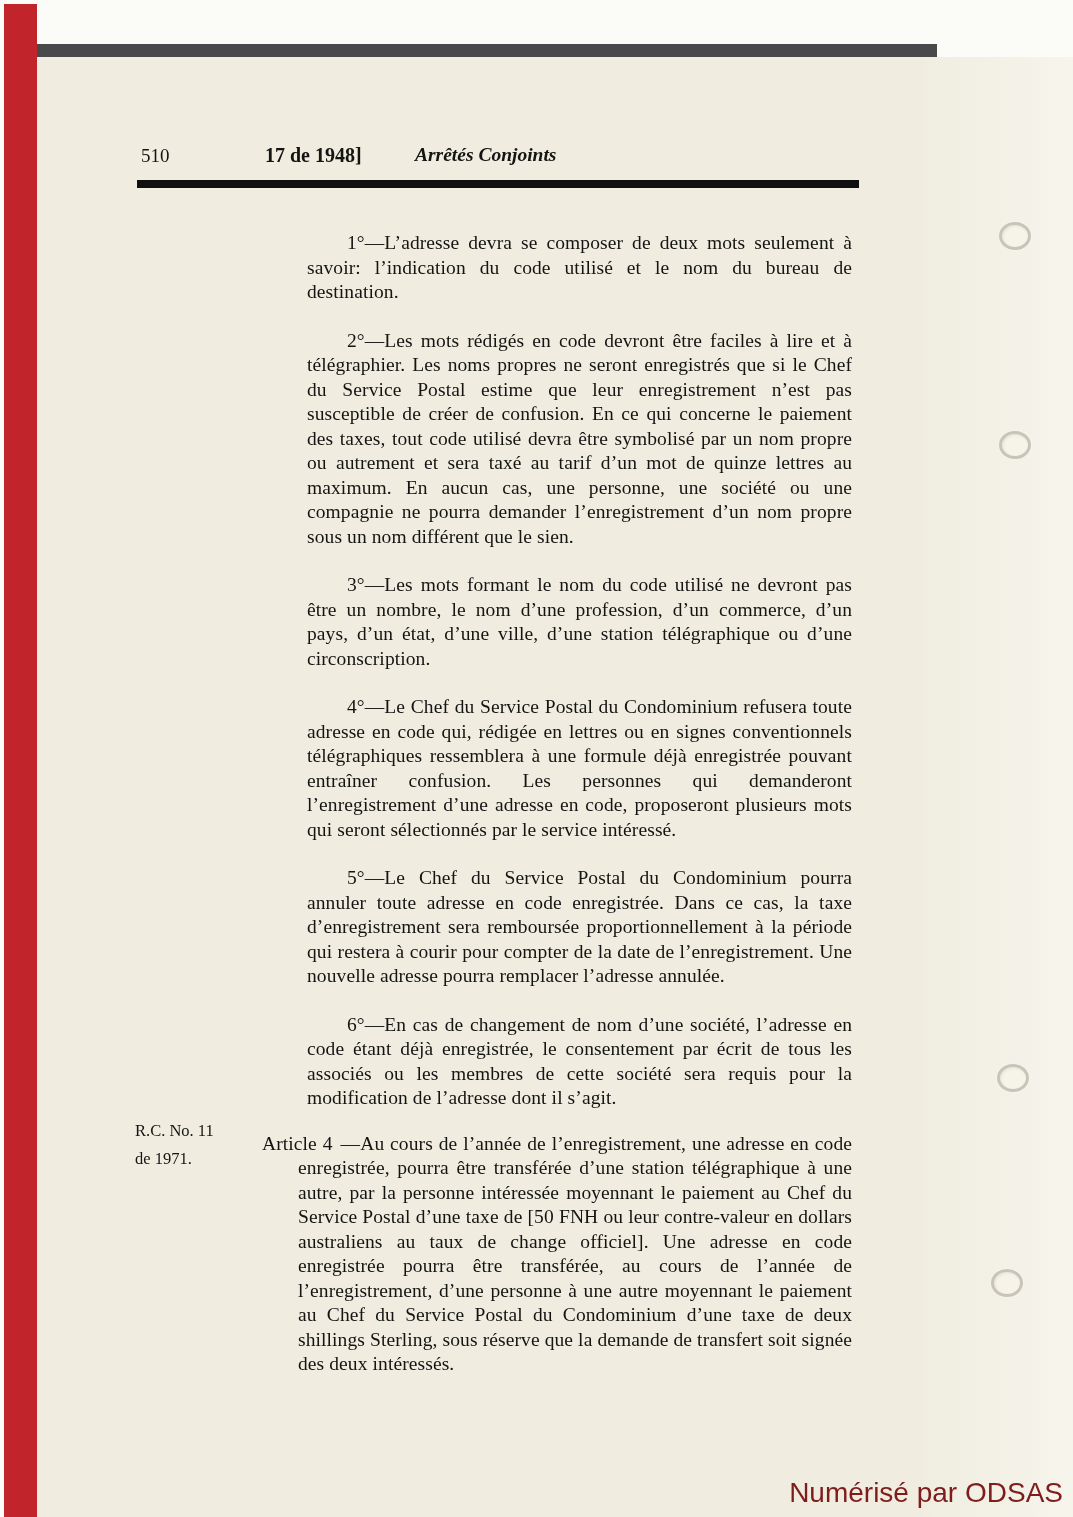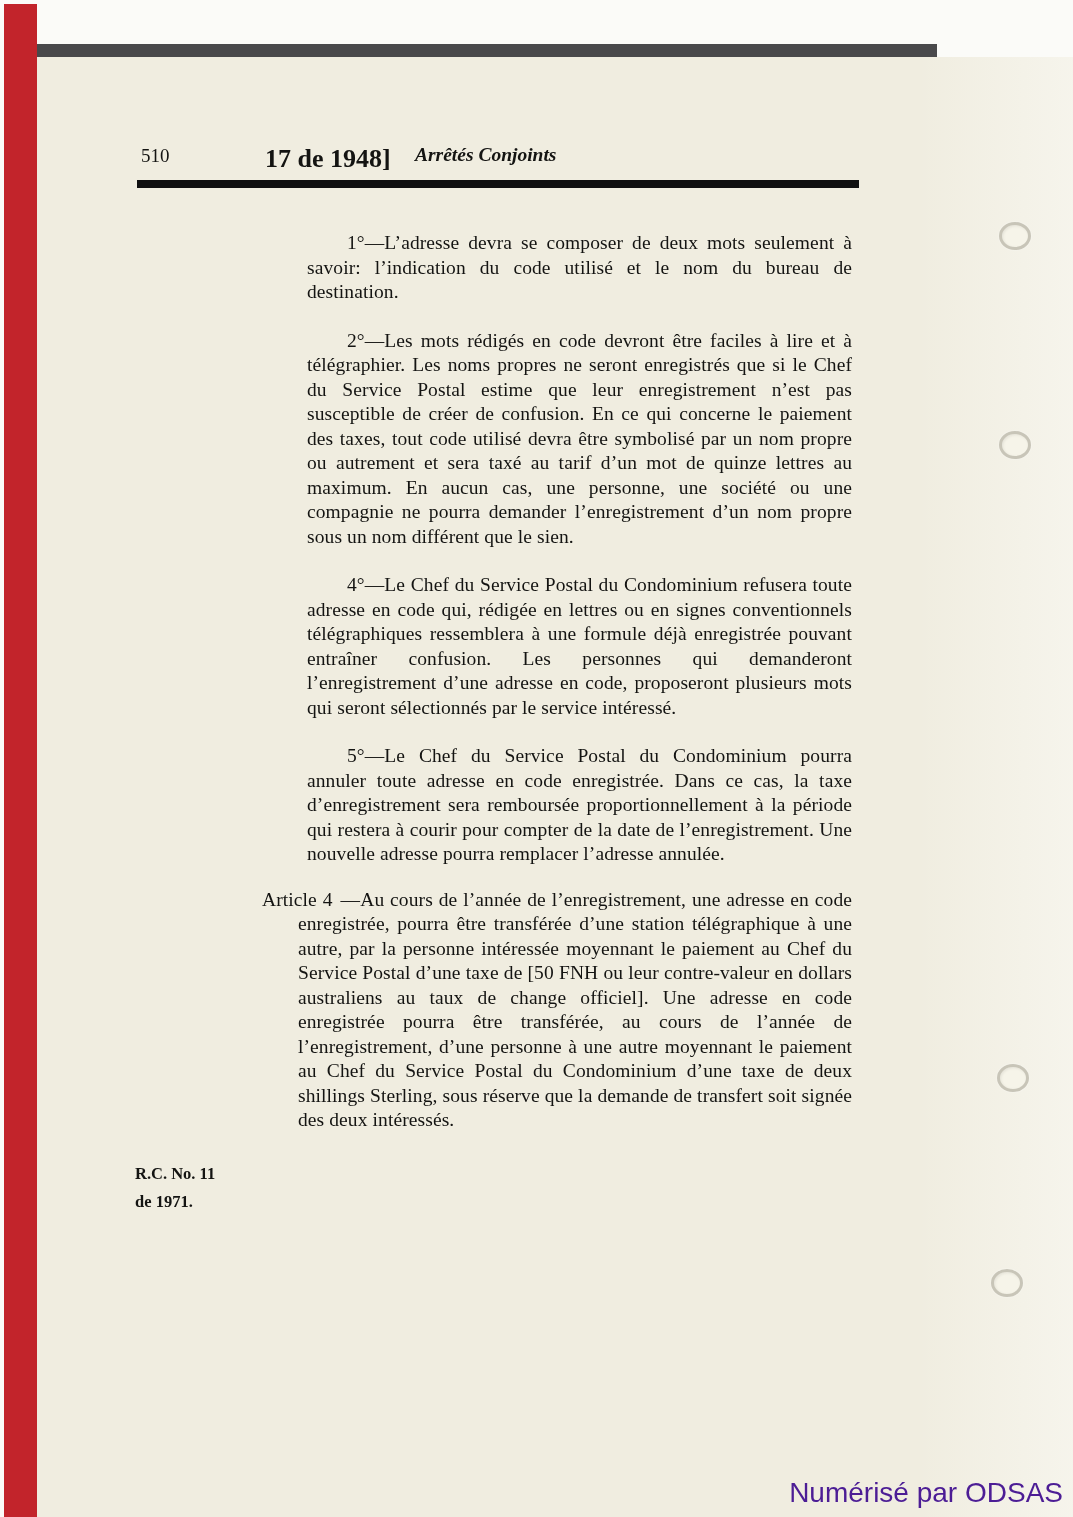--- a/index.html
+++ b/index.html
@@ -28,21 +28,21 @@
     content:""; position:absolute; right:0; top:0; width:160px; height:100%;
     background:linear-gradient(to right, rgba(252,252,248,0), rgba(252,252,248,0.5));
     pointer-events:none;
   }
   .page-number {
     position:absolute; left:100px; top:84px;
     font-size:19px;
   }
   .act-ref {
     position:absolute; left:224px; top:83px;
-    font-size:26px; font-weight:bold;
+    font-size:20px; font-weight:bold;
   }
   .doc-title {
     position:absolute; left:374px; top:83px; width:300px;
     text-align:left; font-size:19.5px; font-weight:bold; font-style:italic;
   }
   .header-rule {
     position:absolute; left:100px; top:123px; width:722px; height:3px;
     background:#101010;
   }
   .content {
@@ -53,38 +53,38 @@
   .para {
     margin:16px 0 9px 45px;
     text-indent:40px;
   }
   .article {
     margin:13px 0 9px 0;
     padding-left:40px;
     text-indent:-40px;
   }
   .margin-note {
-    position:absolute; left:90px; top:1099px;
-    font-size:16.5px; line-height:20px;font-weight:bold;
+    position:absolute; left:90px; top:1056px;
+    font-size:16.5px; line-height:20px;
   }
   .hole {
     position:absolute; width:32px; height:28px; border-radius:50%;
     border:3px solid #c8c5b8;
     background:#f6f4e9;
     box-shadow: inset 1px 1px 3px rgba(0,0,0,0.08), 0 0 2px rgba(255,255,255,0.6);
     z-index:5;
   }
   .hole-1 { left:962px; top:165px; }
   .hole-2 { left:962px; top:374px; }
   .hole-3 { left:960px; top:1007px; }
   .hole-4 { left:954px; top:1212px; }
   .watermark {
     position:absolute; right:10px; bottom:8px;
     font-family:"Liberation Sans", sans-serif;
-    font-size:28px; color:#4c1d95;
+    font-size:28px; color:#7f1d1d;
     z-index:6;
   }
 </style>
 </head>
 <body>
 
 <div>
 
   <div class="spine"></div>
   <div class="top-band"></div>
@@ -92,22 +92,24 @@
   <div class="page">
 
     <span class="page-number">510</span>
     <span class="act-ref">17 de 1948]</span>
     <span class="doc-title">Arrêtés Conjoints</span>
     <div class="header-rule"></div>
 
     <div class="content">
       <p class="para">1°—L’adresse devra se composer de deux mots seulement à savoir: l’indication du code utilisé et le nom du bureau de destination.</p>
       <p class="para">2°—Les mots rédigés en code devront être faciles à lire et à télégraphier. Les noms propres ne seront enregistrés que si le Chef du Service Postal estime que leur enregistrement n’est pas susceptible de créer de confusion. En ce qui concerne le paiement des taxes, tout code utilisé devra être symbolisé par un nom propre ou autrement et sera taxé au tarif d’un mot de quinze lettres au maximum. En aucun cas, une personne, une société ou une compagnie ne pourra demander l’enregistrement d’un nom propre sous un nom différent que le sien.</p>
+      <p class="para">3°—Les mots formant le nom du code utilisé ne devront pas être un nombre, le nom d’une profession, d’un commerce, d’un pays, d’un état, d’une ville, d’une station télégraphique ou d’une circonscription.</p>
       <p class="para">4°—Le Chef du Service Postal du Condominium refusera toute adresse en code qui, rédigée en lettres ou en signes conventionnels télégraphiques ressemblera à une formule déjà enregistrée pouvant entraîner confusion. Les personnes qui demanderont l’enregistrement d’une adresse en code, proposeront plusieurs mots qui seront sélectionnés par le service intéressé.</p>
       <p class="para">5°—Le Chef du Service Postal du Condominium pourra annuler toute adresse en code enregistrée. Dans ce cas, la taxe d’enregistrement sera remboursée proportionnellement à la période qui restera à courir pour compter de la date de l’enregistrement. Une nouvelle adresse pourra remplacer l’adresse annulée.</p>
+      <p class="para">6°—En cas de changement de nom d’une société, l’adresse en code étant déjà enregistrée, le consentement par écrit de tous les associés ou les membres de cette société sera requis pour la modification de l’adresse dont il s’agit.</p>
       <p class="article"><span>Article 4</span><span>—Au cours de l’année de l’enregistrement, une adresse en code enregistrée, pourra être transférée d’une station télégraphique à une autre, par la personne intéressée moyennant le paiement au Chef du Service Postal d’une taxe de [50 FNH ou leur contre-valeur en dollars australiens au taux de change officiel]. Une adresse en code enregistrée pourra être transférée, au cours de l’année de l’enregistrement, d’une personne à une autre moyennant le paiement au Chef du Service Postal du Condominium d’une taxe de deux shillings Sterling, sous réserve que la demande de transfert soit signée des deux intéressés.</span></p>
     </div>
 
     <div class="margin-note">
       <div>R.C. No. 11</div>
       <div>de 1971.</div>
     </div>
 
     <div class="hole hole-1"></div>
     <div class="hole hole-2"></div>

